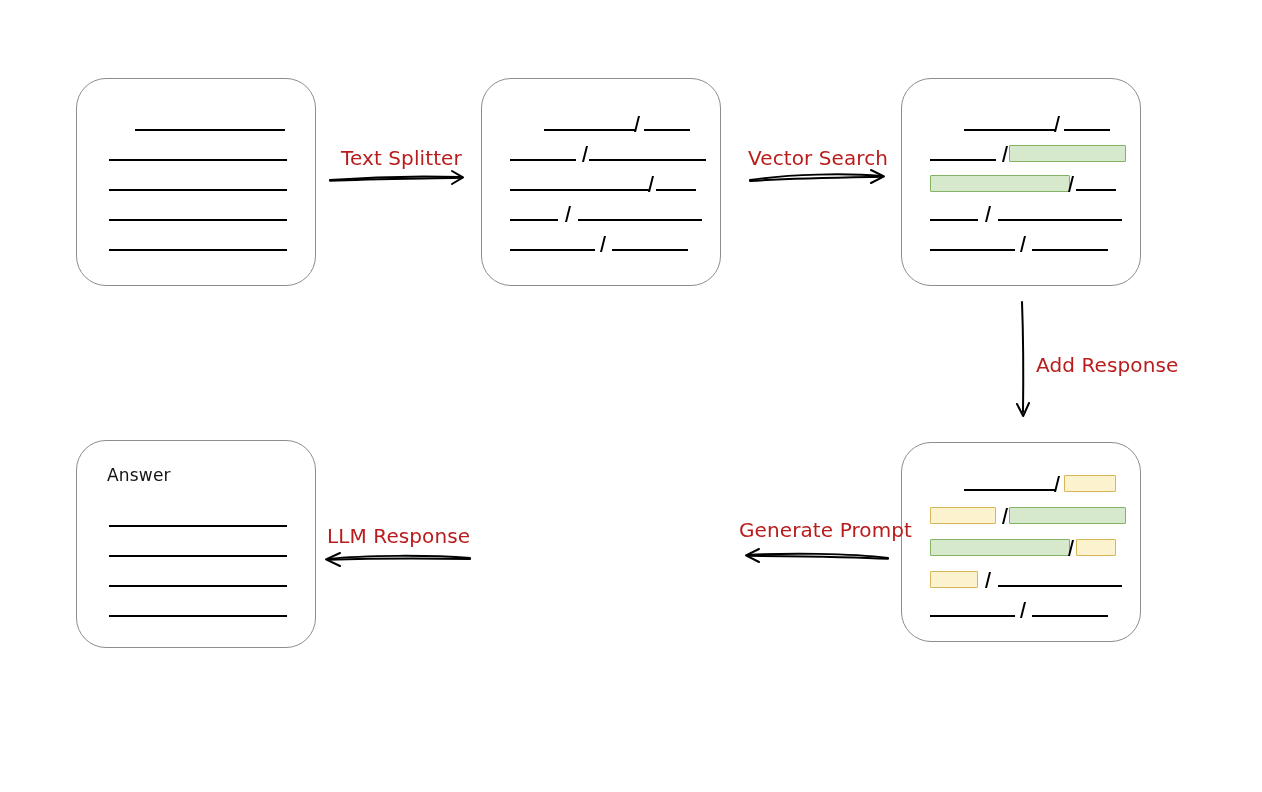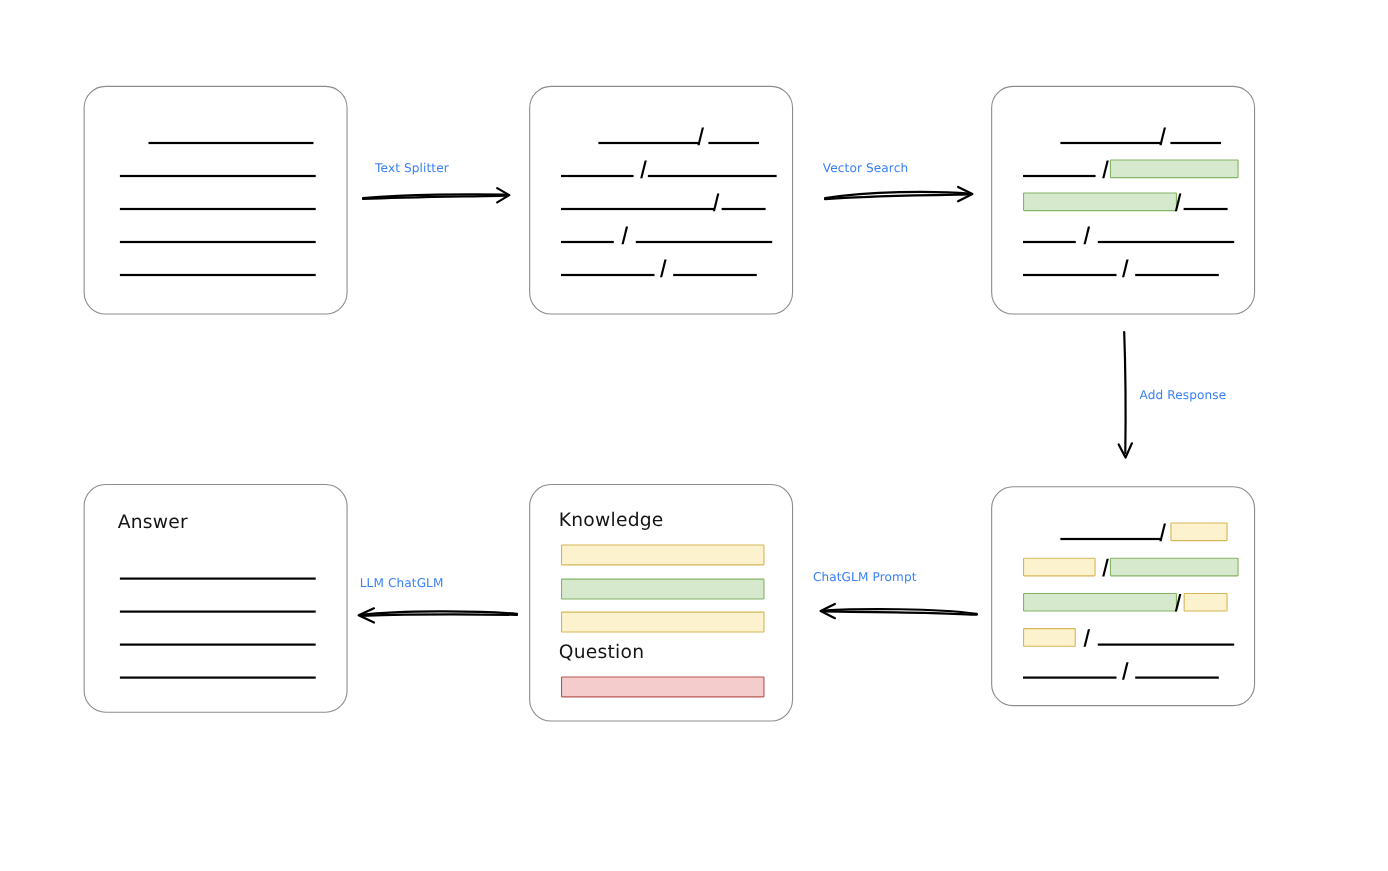--- a/index.html
+++ b/index.html
@@ -18,21 +18,21 @@
   .stage {
     position: absolute;
     left: 0; top: 0;
     width: 1262px;
     height: 792px;
   }
   .card {
     position: absolute;
     background: #ffffff;
     border: 1.3px solid #8d8d8d;
-    border-radius: 20px;
+    border-radius: 30px;
     box-sizing: border-box;
   }
   .card-title {
     position: absolute;
     font-size: 17px;
     letter-spacing: 0.2px;
     color: #141414;
     white-space: nowrap;
   }
   
@@ -80,22 +80,22 @@
     border: 1.4px solid #b85450;
   }
   .bar {
     position: absolute;
     height: 19px;
     box-sizing: border-box;
     border-radius: 1px;
   }
   .arrow-label {
     position: absolute;
-    font-size: 11px;
-    color: #3b82f6;
+    font-size: 20px;
+    color: #b91c1c;
     white-space: nowrap;
     letter-spacing: 0.1px;
   }
   .footer {
     position: absolute;
     font-size: 16.5px;
     color: #141414;
     white-space: nowrap;
   }
   svg.arrow {
@@ -274,37 +274,29 @@
     <div class="row" style="left:0; top:156px; width:240px;">
       <span class="seg-gap" style="width:28px;"></span>
       <span class="seg-line" style="width:85px;"></span>
       <span class="seg-gap" style="width:7px;"></span>
       <span class="seg-slash"></span>
       <span class="seg-gap" style="width:8px;"></span>
       <span class="seg-line" style="width:76px;"></span>
     </div>
   </div>
 
-  <div class="arrow-label" style="left:739px; top:518px;">ChatGLM Prompt</div>
+  <div class="arrow-label" style="left:739px; top:518px;">Generate Prompt</div>
   <svg class="arrow" style="left:740px; top:548px;" width="150" height="20" viewBox="0 0 150 20">
     <path d="M148,10 C110,5 45,5 8,7"></path>
     <path d="M148,10.8 C110,8.6 45,8.2 8,7.8"></path>
     <polyline points="19,1 6,7.4 19,14"></polyline>
   </svg>
 
-  <div class="card" style="left:481px; top:440px; width:240px; height:216px;">
-    <div class="card-title" style="left:26px; top:22px;">Knowledge</div>
-    <div class="bar hl-yellow" style="left:28px; top:54px; width:185px;"></div>
-    <div class="bar hl-green" style="left:28px; top:85px; width:185px;"></div>
-    <div class="bar hl-yellow" style="left:28px; top:115px; width:185px;"></div>
-    <div class="card-title" style="left:26px; top:142px;">Question</div>
-    <div class="bar hl-red" style="left:28px; top:174px; width:185px;"></div>
-  </div>
-
-  <div class="arrow-label" style="left:327px; top:524px;">LLM ChatGLM</div>
+
+  <div class="arrow-label" style="left:327px; top:524px;">LLM Response</div>
   <svg class="arrow" style="left:320px; top:550px;" width="152" height="20" viewBox="0 0 152 20">
     <path d="M150,8 C112,5 44,5 8,9"></path>
     <path d="M150,9 C112,8.4 44,8.6 8,9.8"></path>
     <polyline points="20,3 6,9.3 20,16"></polyline>
   </svg>
 
   <div class="card" style="left:76px; top:440px; width:240px; height:208px;">
     <div class="card-title" style="left:30px; top:24px;">Answer</div>
     <div class="row" style="left:0; top:68px; width:240px;">
       <span class="seg-gap" style="width:32px;"></span>

